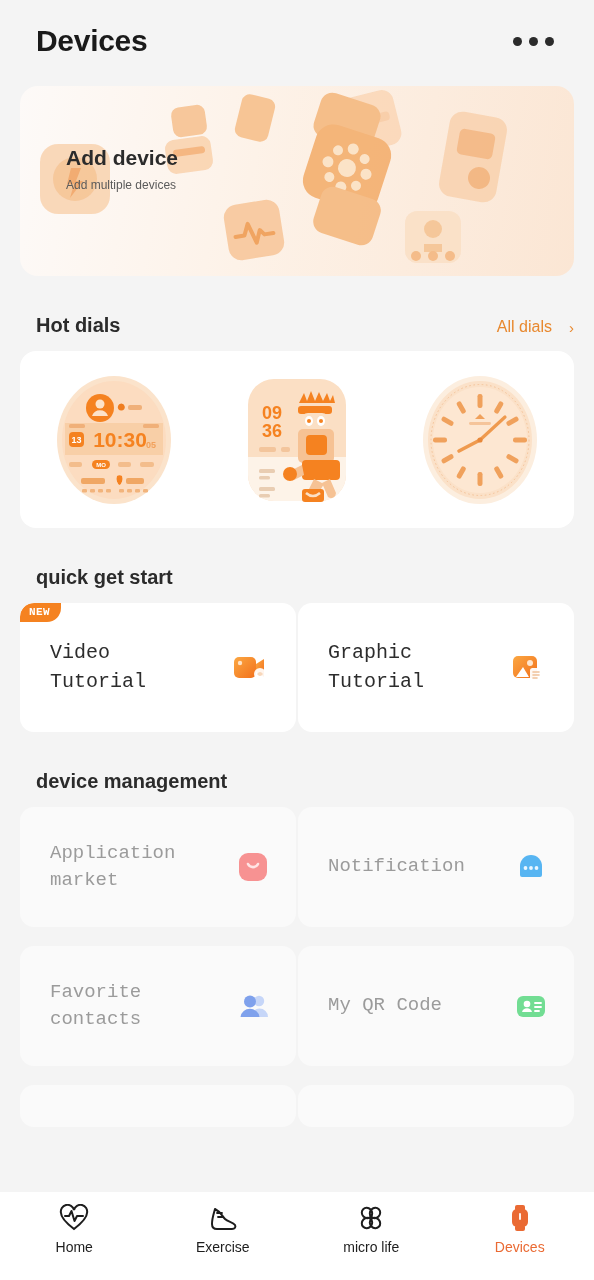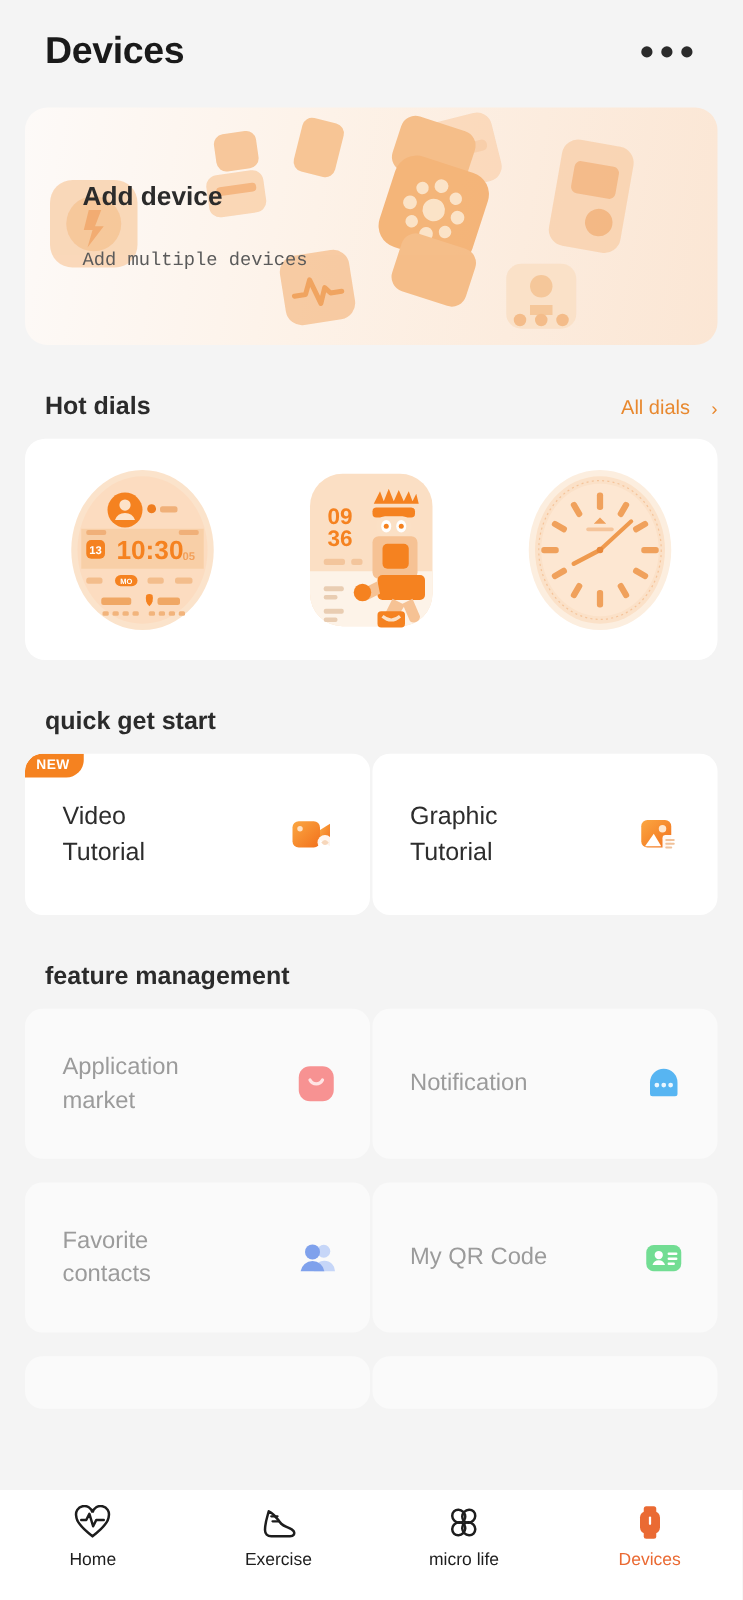--- a/index.html
+++ b/index.html
@@ -27,40 +27,40 @@
 
   
   .banner {
     margin:14px 20px 0 20px; height:190px; border-radius:18px;
     position:relative; overflow:hidden;
     background:linear-gradient(100deg,#fdfaf8 0%,#fdf2e8 42%,#fbe6d4 100%);
   }
   .banner-art { position:absolute; inset:0; opacity:.95; }
   .banner-text { position:absolute; left:46px; top:60px; }
   .banner-title { font-size:21px; font-weight:bold; color:#2b2b2b; }
-  .banner-sub { font-size:15px; color:#5a5a5a; margin-top:30px;font-family:Liberation Mono, monospace; }
+  .banner-sub { font-size:12px; color:#5a5a5a; margin-top:8px; }
 
   
   .sec-head {
     display:flex; align-items:baseline; justify-content:space-between;
     padding:0 20px 0 36px; margin-top:38px; margin-bottom:14px;
   }
   .sec-title { font-size:20px; font-weight:bold; color:#2b2b2b; }
   .sec-link { font-size:16px; color:#e8882e; display:flex; align-items:center; gap:17px; cursor:pointer; }
   .sec-link .chev { font-size:15px; line-height:1; }
 
   
   .dials-card {
     margin:0 20px; background:#fff; border-radius:16px; height:177px;
     display:flex; align-items:center; justify-content:space-around;
   }
   .dial { cursor:pointer; }
 
   
-  .grid2 { display:grid; grid-template-columns:1fr 1fr; gap:2px; padding:0 20px; }
+  .grid2 { display:grid; grid-template-columns:1fr 1fr; gap:2px; padding:0 20px;font-family:Liberation Mono, monospace; }
   .qcard {
     background:#fff; border-radius:14px; height:129px; position:relative;
     display:flex; align-items:center; justify-content:space-between;
     padding:0 26px 0 30px; cursor:pointer; overflow:hidden;
   }
   .qlabel { font-size:20px; color:#2d2d2d; line-height:1.42; }
   .badge-new {
     position:absolute; left:0; top:0; background:#f58220; color:#fff;
     font-size:11px; font-weight:bold; letter-spacing:.4px;
     padding:3px 11px 4px 9px; border-radius:14px 0 14px 0;
@@ -308,21 +308,21 @@
         <g stroke="#f0c19a" stroke-width="1.6" stroke-linecap="round">
           <line x1="25" y1="24" x2="31" y2="24"></line>
               <line x1="25" y1="27" x2="31" y2="27"></line>
               <line x1="25" y1="30" x2="29" y2="30"></line>
         </g>
       </svg>
     </div>
   </div>
 
   <div class="sec-head">
-    <div class="sec-title">feature management</div>
+    <div class="sec-title">device management</div>
   </div>
 
   <div class="grid2 frow">
     <div class="fcard">
       <div class="flabel">
         <div>Application</div>
         <div>market</div>
       </div>
       <svg width="34" height="34" viewBox="0 0 34 34">
         <rect x="3" y="3" width="28" height="28" rx="9" fill="#f79292"></rect>

